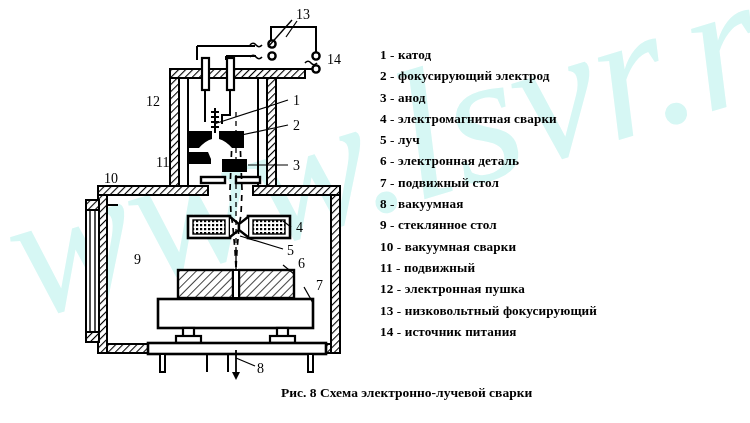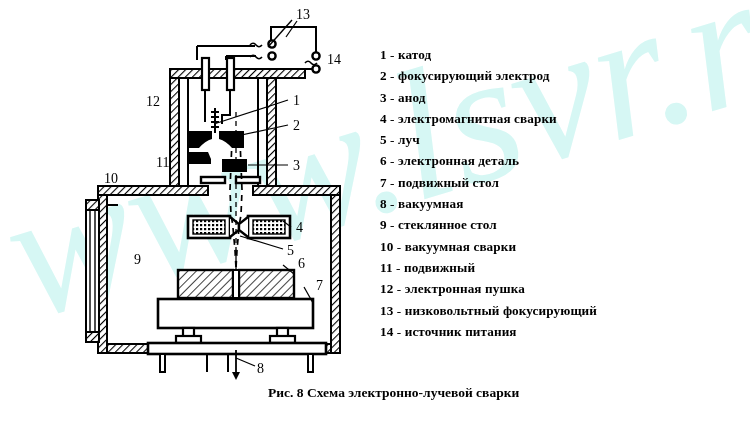--- a/index.html
+++ b/index.html
@@ -49,21 +49,21 @@
     letter-spacing: 0.1px;
   }
   .legend-num {
     font-weight: bold;
   }
   .legend-dash {
     font-weight: normal;
   }
   #caption {
     position: absolute;
-    left: 268px;
+    left: 281px;
     top: 385px;
     z-index: 3;
     font-family: "Liberation Serif", "DejaVu Serif", serif;
     font-size: 13.5px;
     font-weight: bold;
     color: #000000;
     white-space: nowrap;
   }
   .callout {
     font-family: "Liberation Serif", "DejaVu Serif", serif;

